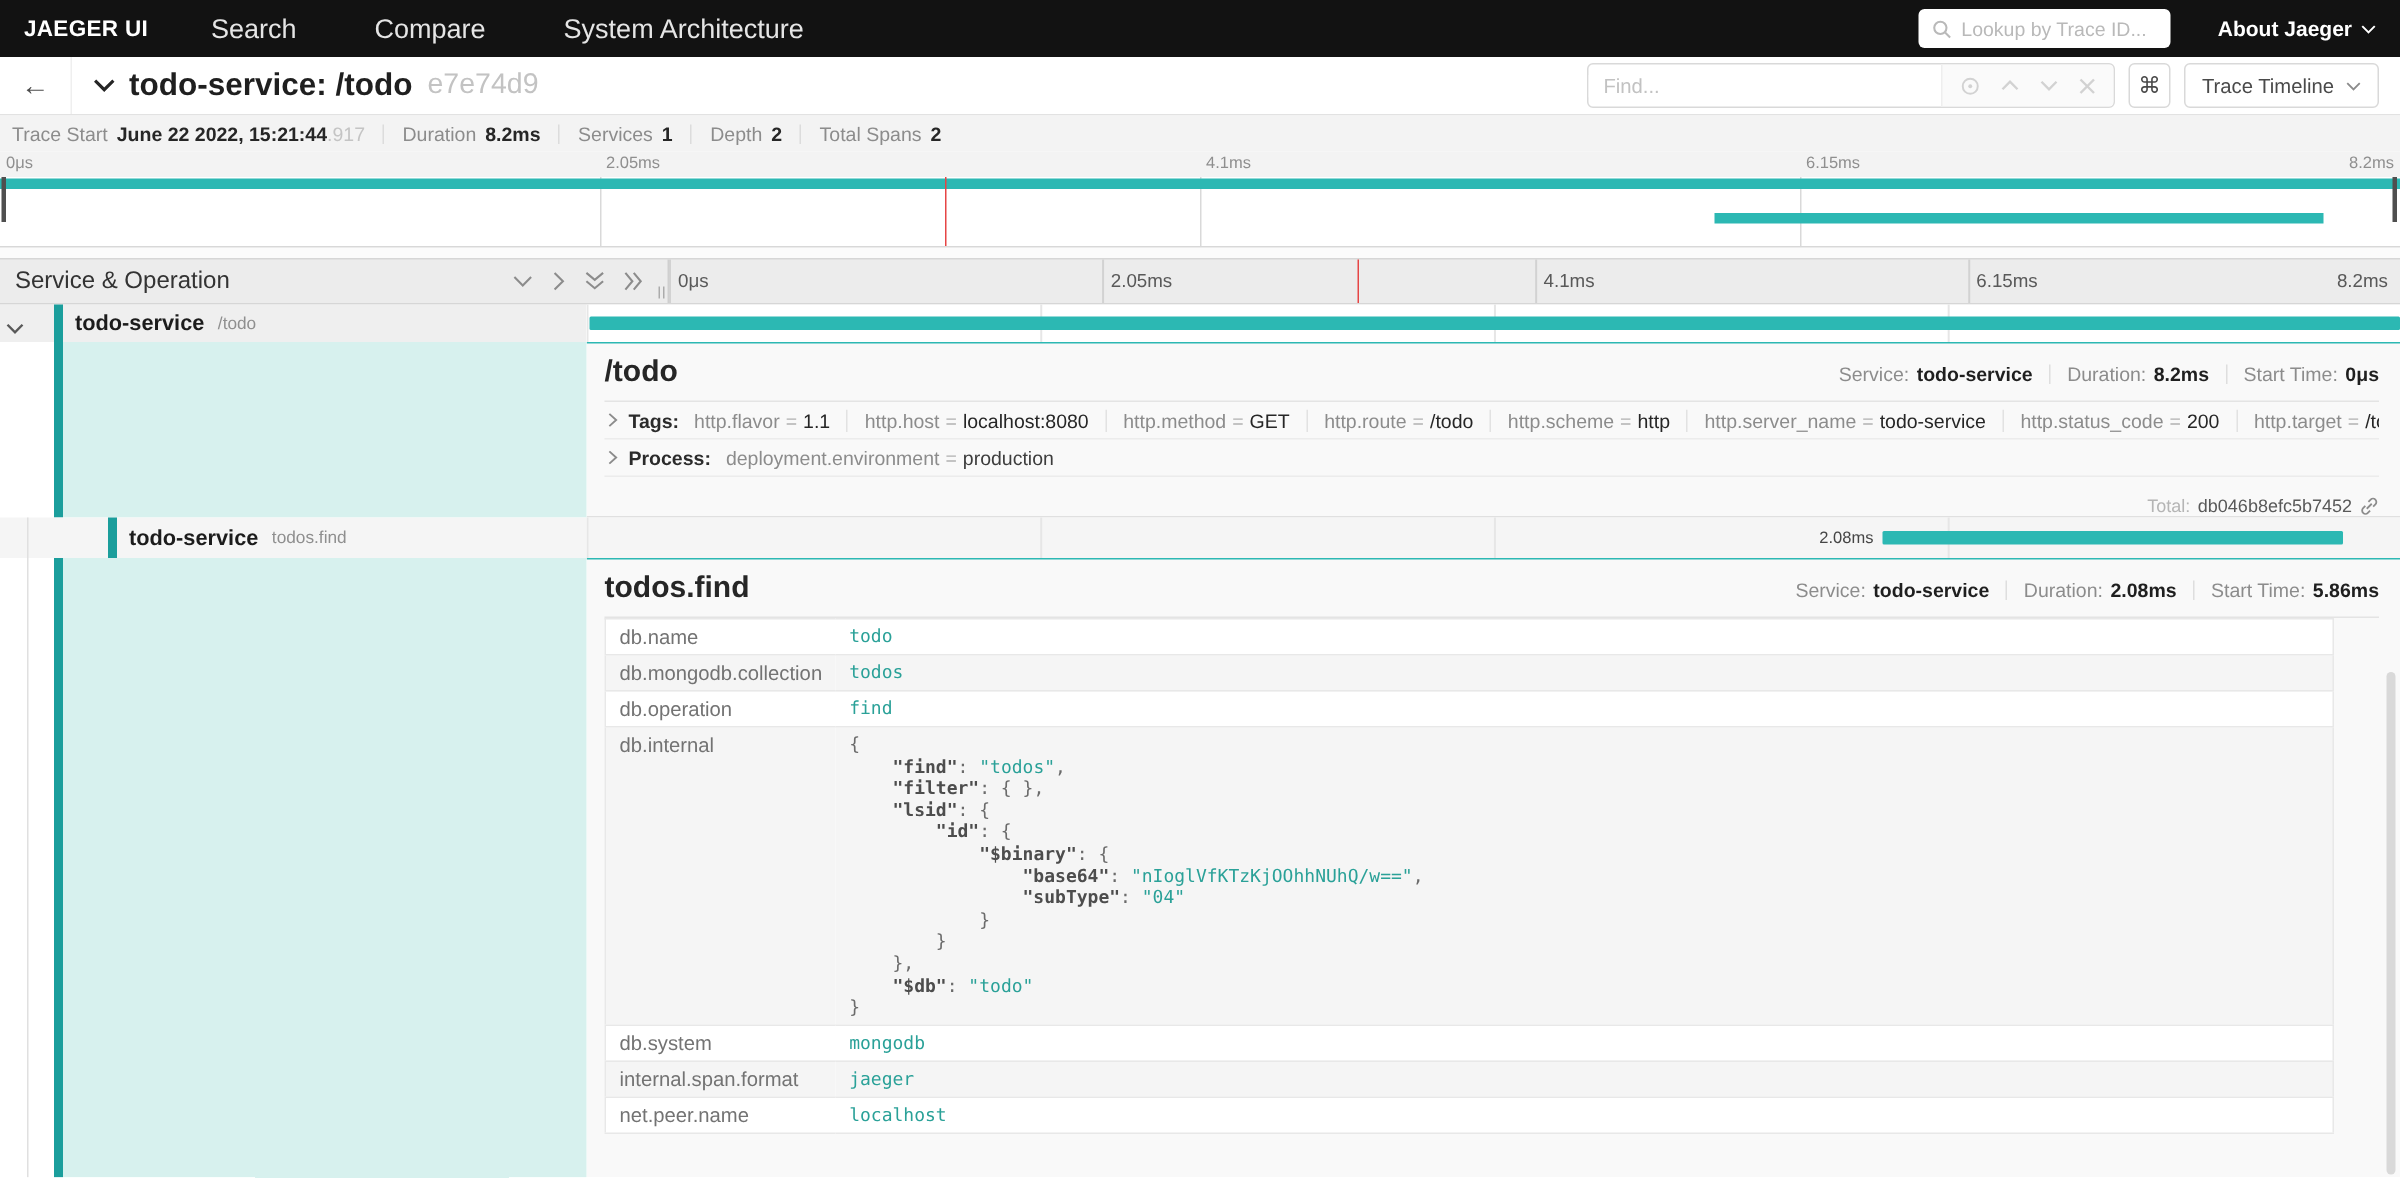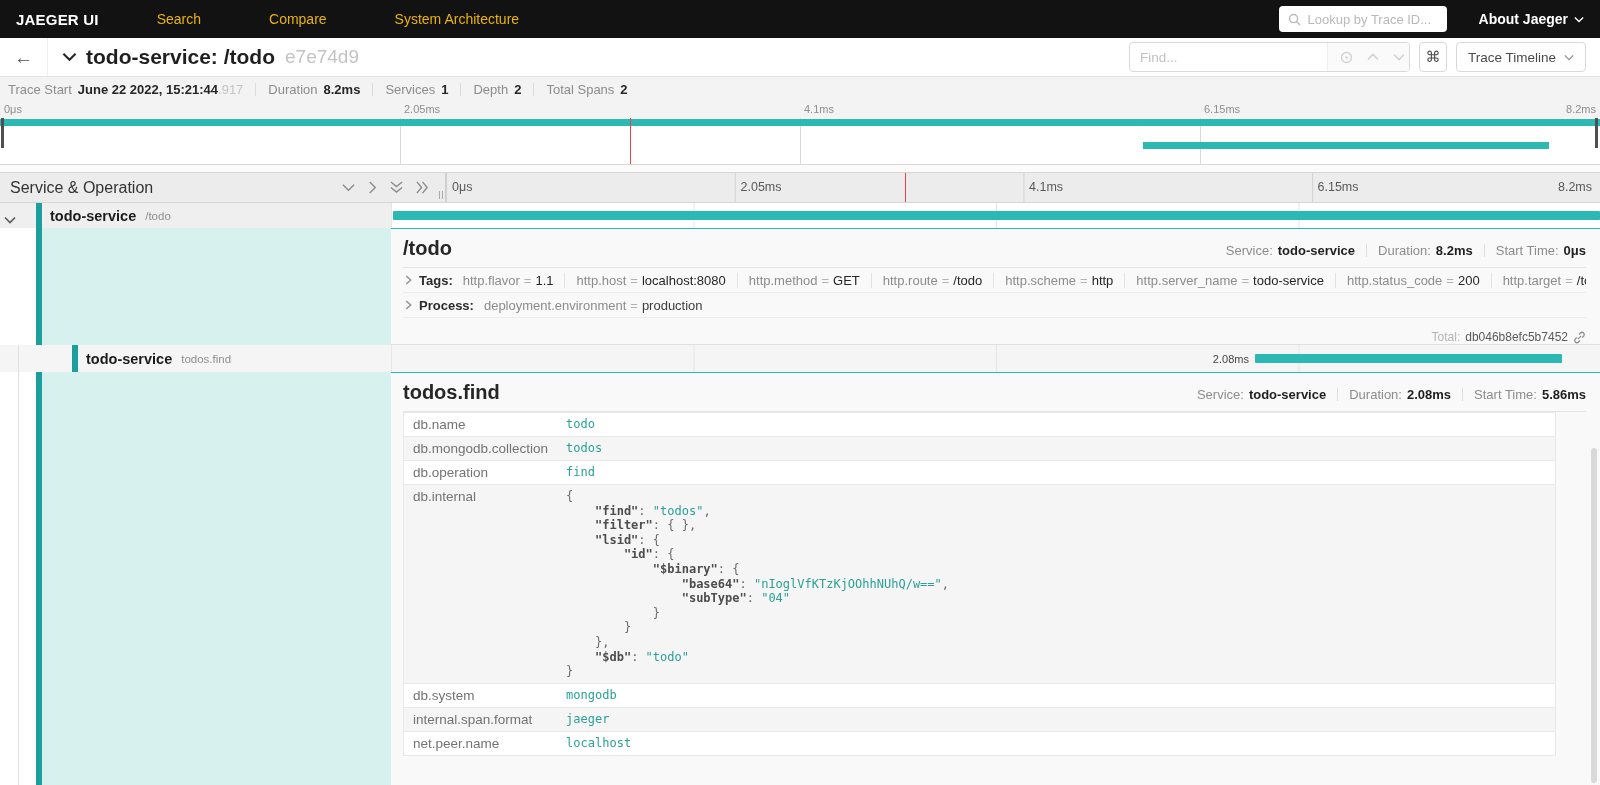--- a/index.html
+++ b/index.html
@@ -3,36 +3,36 @@
 <meta charset="utf-8">
 <style>
   * { margin:0; padding:0; box-sizing:border-box; }
   html,body { background:#fff; }
   body { font-family:"Liberation Sans", sans-serif; }
   .root { position:relative; width:1600px; height:785px; overflow:hidden; background:#fff; }
 
   
   .topnav { height:38px; background:#121212; display:flex; align-items:center; padding:0 16px; color:#fff; }
   .brand { font-size:15px; font-weight:700; letter-spacing:.2px; margin-right:42px;text-align:center; }
-  .navlink { font-size:14px; color:#eab308; margin-right:52px; cursor:pointer;margin-left:16px; }
+  .navlink { font-size:18px; color:#e5e5e5; margin-right:52px; cursor:pointer; }
   .topnav .spacer { flex:1; }
   .lookup { display:flex; align-items:center; gap:7px; width:168px; height:26px; background:#fff; border-radius:4px; padding:0 9px; margin-right:32px; }
   .lookup input { border:0; outline:0; width:100%; font-size:13px; color:#333; font-family:"Liberation Sans",sans-serif; }
   .lookup input::placeholder { color:#b9b9b9; }
   .about { display:flex; align-items:center; gap:6px; font-size:14px; font-weight:700; color:#fff; cursor:pointer; }
 
   
   .pagehead { height:39px; display:flex; align-items:center; border-bottom:1px solid #e2e2e2; padding:0 10px 0 0; background:#fff; }
   .backbtn { width:48px; text-align:center; font-size:19px; color:#4d4d4d; cursor:pointer; border-right:1px solid #efefef; height:100%; line-height:39px; }
   .titlewrap { display:flex; align-items:center; margin-left:14px; flex:1; min-width:0; }
   .title-chev { margin-right:9px; cursor:pointer; display:flex; }
   .trace-title { font-size:21px; font-weight:700; color:#1f1f1f; }
   .trace-id { font-size:19px; color:#c3c3c3; margin-left:10px; }
   .headctrls { display:flex; align-items:center; gap:9px; }
-  .findgroup { display:flex; align-items:center; width:281px; height:30px; border:1px solid #d9d9d9; border-radius:4px; overflow:hidden; background:#fff; }
+  .findgroup { display:flex; align-items:center; width:352px; height:30px; border:1px solid #d9d9d9; border-radius:4px; overflow:hidden; background:#fff; }
   .findgroup input { flex:1; border:0; outline:0; padding:0 10px; font-size:13.5px; color:#444; font-family:"Liberation Sans",sans-serif; }
   .findgroup input::placeholder { color:#c2c2c2; }
   .find-icons { display:flex; align-items:center; gap:14px; padding:0 12px; height:100%; background:#fafafa; border-left:1px solid #eee; }
   .find-icons svg { display:block; }
   .sqbtn { width:28px; height:30px; border:1px solid #d9d9d9; border-radius:4px; background:#fff; display:flex; align-items:center; justify-content:center; font-size:15px; color:#4a4a4a; cursor:pointer; }
   .ddbtn { height:30px; border:1px solid #d9d9d9; border-radius:4px; background:#fff; display:flex; align-items:center; gap:8px; padding:0 11px; font-size:13.5px; color:#4a4a4a; cursor:pointer; margin-right:4px; }
 
   
   .infobar { height:24px; background:#f3f3f3; display:flex; align-items:center; padding:0 8px; font-size:13px; }
   .info-item { display:flex; align-items:center; }

